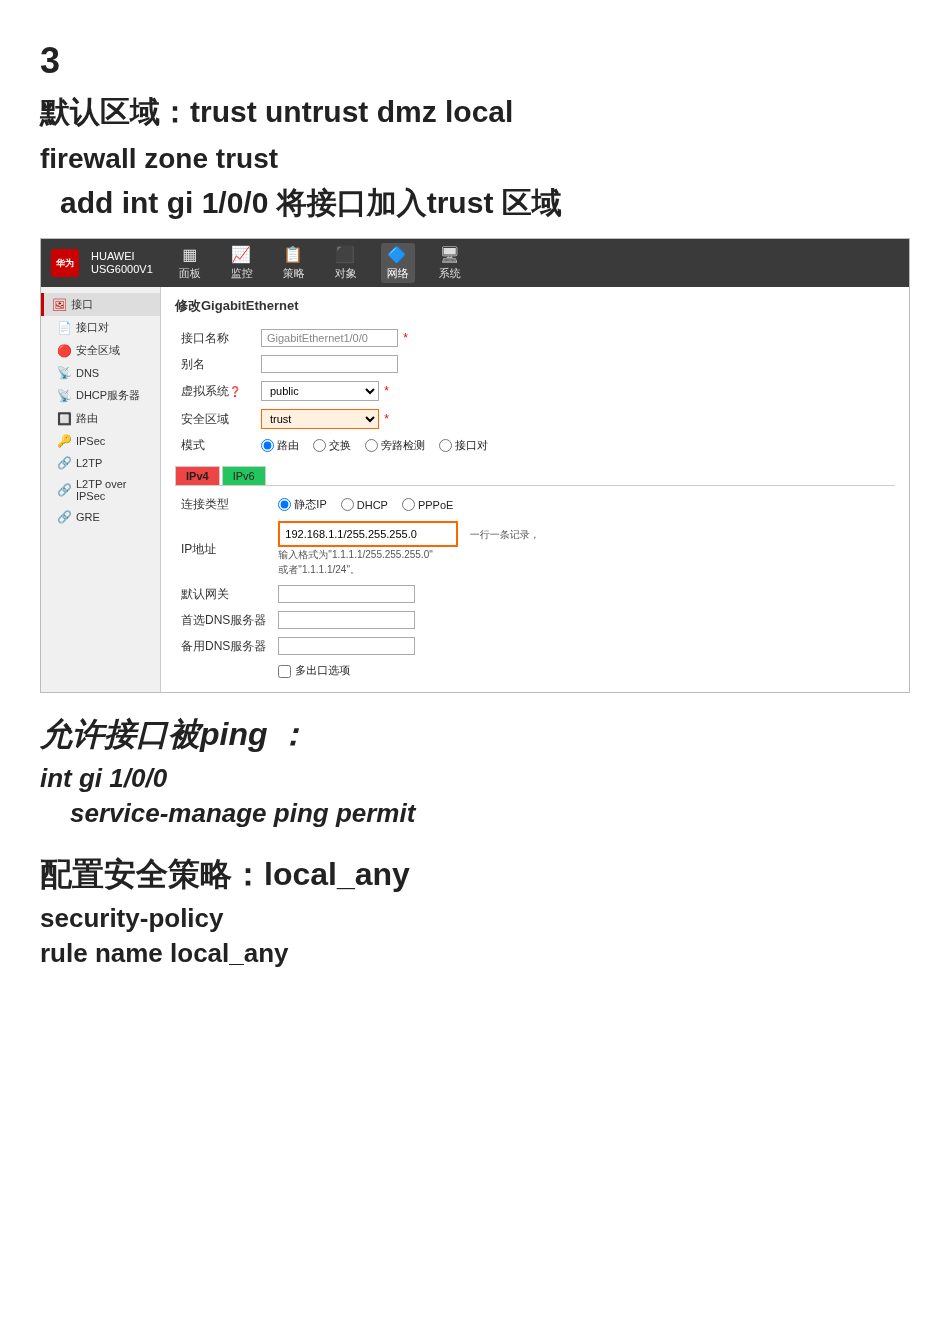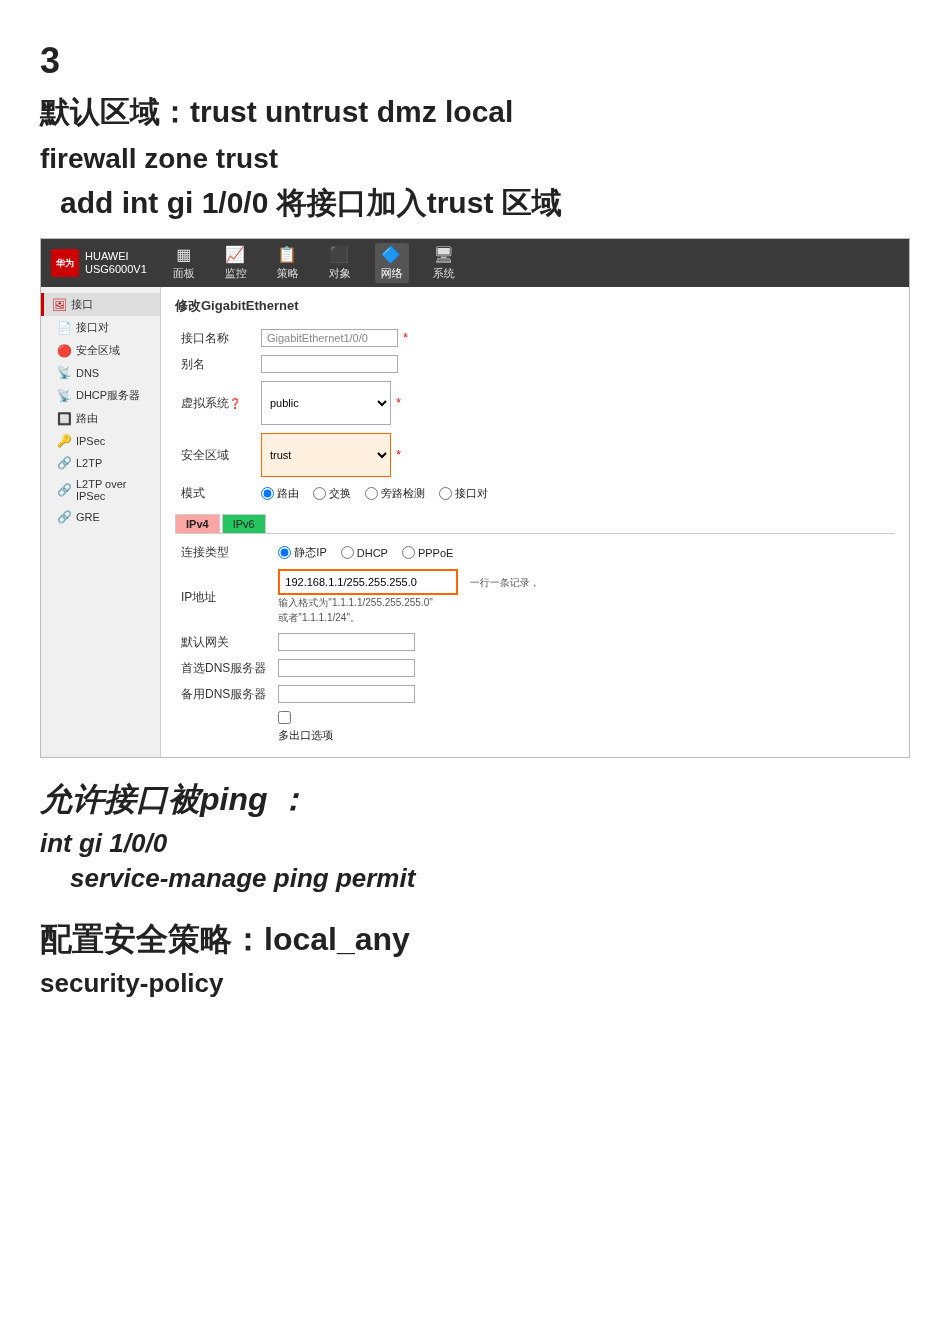--- a/index.html
+++ b/index.html
@@ -50,21 +50,21 @@
       background: #3a3a3a;
       display: flex;
       align-items: center;
       padding: 4px 10px;
       gap: 20px;
     }
 
     .huawei-logo {
       display: flex;
       align-items: center;
-      gap: 6px;
+      gap: 12px;
       color: #fff;
     }
 
     .huawei-logo-icon {
       width: 28px;
       height: 28px;
       background: #c00;
       border-radius: 3px;
       display: flex;
       align-items: center;
@@ -175,23 +175,23 @@
       border: 1px solid #aaa;
       padding: 2px 5px;
       font-size: 11px;
       width: 137px;
       color: #888;
       background: #fff;
     }
 
     .form-select {
       border: 1px solid #aaa;
-      padding: 14px 4px;
-      font-size: 11px;
-      width: 130px;
+      padding: 2px 4px;
+      font-size: 11px;
+      width: 118px;
       background: #fff;
     }
 
     .form-select.highlighted {
       border: 1px solid #f60;
       background: #fff0e0;
     }
 
     .radio-group {
       display: flex;
@@ -217,21 +217,21 @@
       padding: 3px 10px;
       font-size: 11px;
       cursor: pointer;
       border: 1px solid #ccc;
       border-bottom: none;
       background: #22c55e;
       margin-right: 2px;
     }
 
     .tab-item.active {
-      background: #fca5a5;
+      background: #ef4444;
       font-weight: bold;
     }
 
     .ip-input {
       border: 2px solid #f60;
       padding: 5px 5px;
       font-size: 11px;
       width: 180px;
       background: #fff;
     }
@@ -239,24 +239,23 @@
     .ip-hint {
       font-size: 10px;
       color: #555;
       margin-left: 8px;
       max-width: 200px;
       line-height: 1.4;
     }
 
     .checkbox-label {
       display: flex;
-      align-items: flex-start;
+      align-items: flex-end;
       gap: 4px;
       font-size: 11px;
-      flex-direction: column;
     }
 
     
     .allow-ping-section {
       margin-top: 18px;
       margin-bottom: 10px;
       font-style: italic;
     }
 
     .big-text {
@@ -529,13 +528,14 @@
 
 <div class="allow-ping-section">
   <div class="big-text">允许接口被ping ：</div>
   <div class="medium-text">int  gi 1/0/0</div>
   <div class="indent-text">   service-manage ping  permit</div>
 </div>
 
 <div class="security-section">
   <div class="big-text">配置安全策略：local_any</div>
   <div class="medium-text">security-policy</div>
+  <div class="medium-text"> rule name local_any</div>
 </div>
 
 </body></html>

